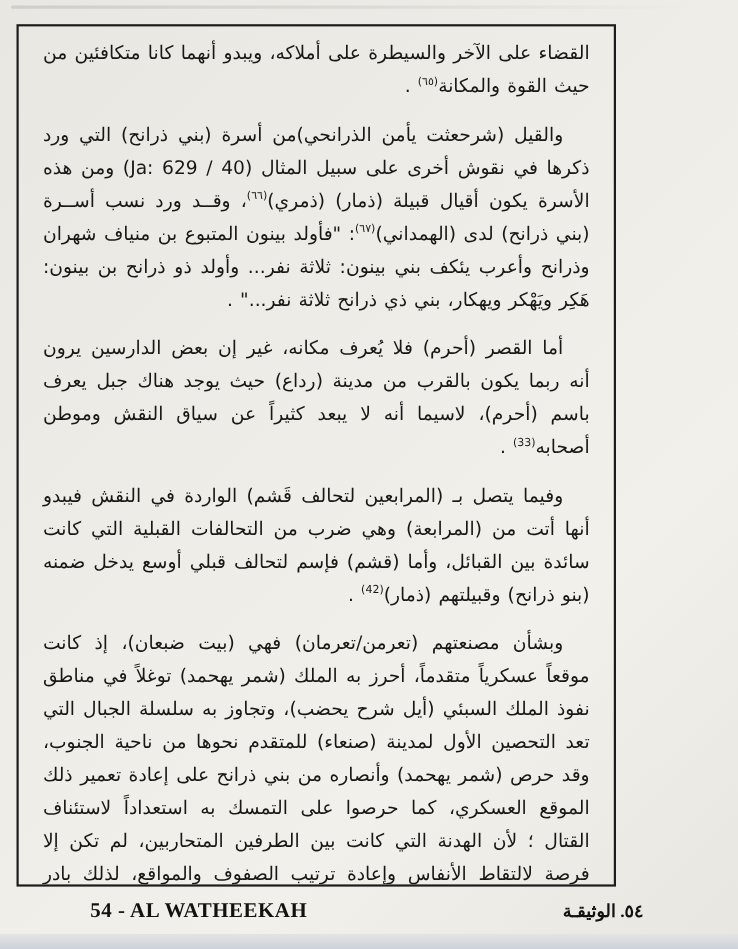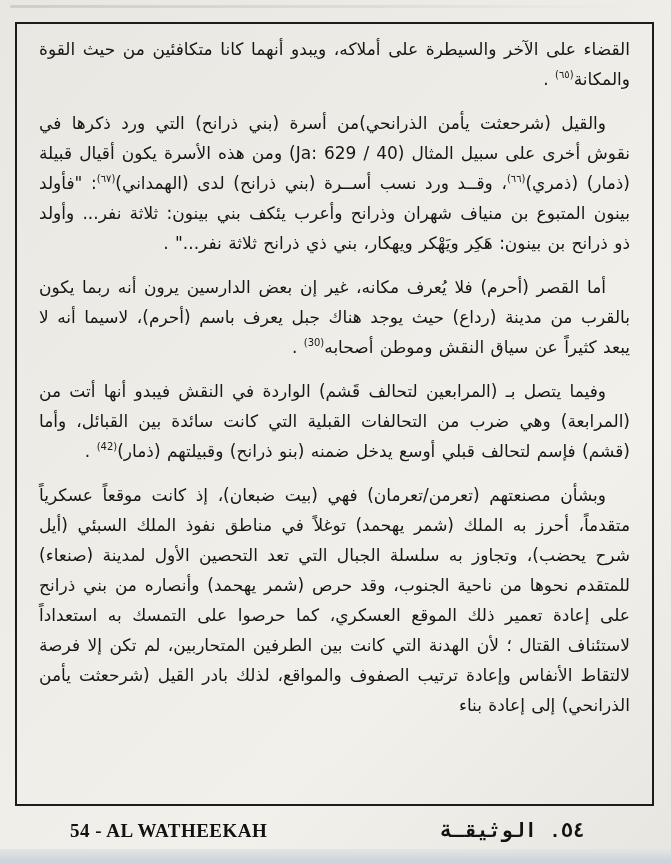--- a/index.html
+++ b/index.html
@@ -22,21 +22,21 @@
     left: 10px;
     width: 620px;
     height: 3px;
     background: linear-gradient(to right, rgba(140,140,140,0.28), rgba(160,160,160,0.18) 60%, rgba(160,160,160,0));
     border-radius: 2px;
   }
   .frame {
     position: absolute;
     left: 15px;
     top: 22px;
-    width: 639px;
+    width: 545px;
     height: 784px;
     box-sizing: border-box;
     border: 2px solid #1c1c1c;
     padding: 10px 22px 0 22px;
     overflow: hidden;
     background: transparent;
   }
   .para {
     direction: rtl;
     unicode-bidi: embed;
@@ -68,26 +68,27 @@
     box-sizing: border-box;
     padding: 0 86px 0 70px;
   }
   .footer-latin {
     font-family: "Liberation Serif", serif;
     font-weight: bold;
     font-size: 19px;
     letter-spacing: 0.5px;
     color: #121212;
     white-space: nowrap;
+    margin-left: 12px;
   }
   .footer-arabic {
     direction: ltr;
-    font-family: Liberation Mono, monospace;
+    font-family: Liberation Serif, serif;
     font-weight: bold;
-    font-size: 20px;
+    font-size: 16px;
     color: #121212;
     white-space: nowrap;
   }
   .bottom-strip {
     position: absolute;
     left: 0;
     bottom: 0;
     width: 671px;
     height: 14px;
     background: linear-gradient(to bottom, #e3e4e4, #ccd2da);
@@ -96,21 +97,21 @@
 </head>
 <body>
 
 <div class="scan">
   <div class="top-streak"></div>
 
   <div class="frame">
     <div id="paragraphs">
         <p class="para"><span>القضاء على الآخر والسيطرة على أملاكه، ويبدو أنهما كانا متكافئين من حيث القوة والمكانة</span><sup>(٦٥)</sup><span> .</span></p>
         <p class="para indent"><span>والقيل (شرحعثت يأمن الذرانحي)من أسرة (بني ذرانح) التي ورد ذكرها في نقوش أخرى على سبيل المثال (Ja: 629 / 40) ومن هذه الأسرة يكون أقيال قبيلة (ذمار) (ذمري)</span><sup>(٦٦)</sup><span>، وقــد ورد نسب أســرة (بني ذرانح) لدى (الهمداني)</span><sup>(٦٧)</sup><span>: "فأولد بينون المتبوع بن منياف شهران وذرانح وأعرب يئكف بني بينون: ثلاثة نفر... وأولد ذو ذرانح بن بينون: هَكِر ويَهْكر ويهكار، بني ذي ذرانح ثلاثة نفر..." .</span></p>
-        <p class="para indent"><span>أما القصر (أحرم) فلا يُعرف مكانه، غير إن بعض الدارسين يرون أنه ربما يكون بالقرب من مدينة (رداع) حيث يوجد هناك جبل يعرف باسم (أحرم)، لاسيما أنه لا يبعد كثيراً عن سياق النقش وموطن أصحابه</span><sup>(30)</sup><span> .</span></p>
+        <p class="para indent"><span>أما القصر (أحرم) فلا يُعرف مكانه، غير إن بعض الدارسين يرون أنه ربما يكون بالقرب من مدينة (رداع) حيث يوجد هناك جبل يعرف باسم (أحرم)، لاسيما أنه لا يبعد كثيراً عن سياق النقش وموطن أصحابه</span><sup>(33)</sup><span> .</span></p>
         <p class="para indent"><span>وفيما يتصل بـ (المرابعين لتحالف قَشم) الواردة في النقش فيبدو أنها أتت من (المرابعة) وهي ضرب من التحالفات القبلية التي كانت سائدة بين القبائل، وأما (قشم) فإسم لتحالف قبلي أوسع يدخل ضمنه (بنو ذرانح) وقبيلتهم (ذمار)</span><sup>(42)</sup><span> .</span></p>
         <p class="para indent"><span>وبشأن مصنعتهم (تعرمن/تعرمان) فهي (بيت ضبعان)، إذ كانت موقعاً عسكرياً متقدماً، أحرز به الملك (شمر يهحمد) توغلاً في مناطق نفوذ الملك السبئي (أيل شرح يحضب)، وتجاوز به سلسلة الجبال التي تعد التحصين الأول لمدينة (صنعاء) للمتقدم نحوها من ناحية الجنوب، وقد حرص (شمر يهحمد) وأنصاره من بني ذرانح على إعادة تعمير ذلك الموقع العسكري، كما حرصوا على التمسك به استعداداً لاستئناف القتال ؛ لأن الهدنة التي كانت بين الطرفين المتحاربين، لم تكن إلا فرصة لالتقاط الأنفاس وإعادة ترتيب الصفوف والمواقع، لذلك بادر القيل (شرحعثت يأمن الذرانحي) إلى إعادة بناء</span></p>
       </div>
   </div>
 
   <div class="footer-row">
     <div class="footer-latin">54 - AL WATHEEKAH</div>
     <div class="footer-arabic">٥٤. الوثيقـة</div>
   </div>
 

